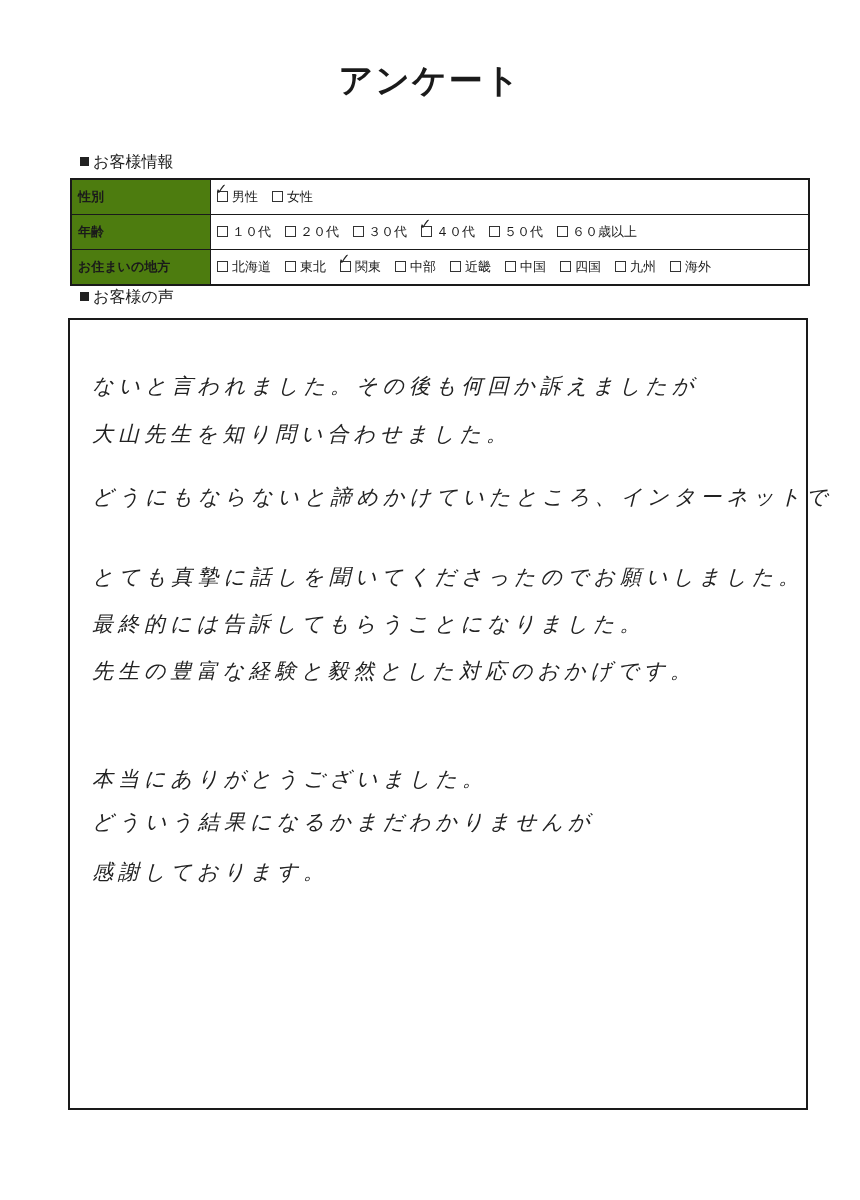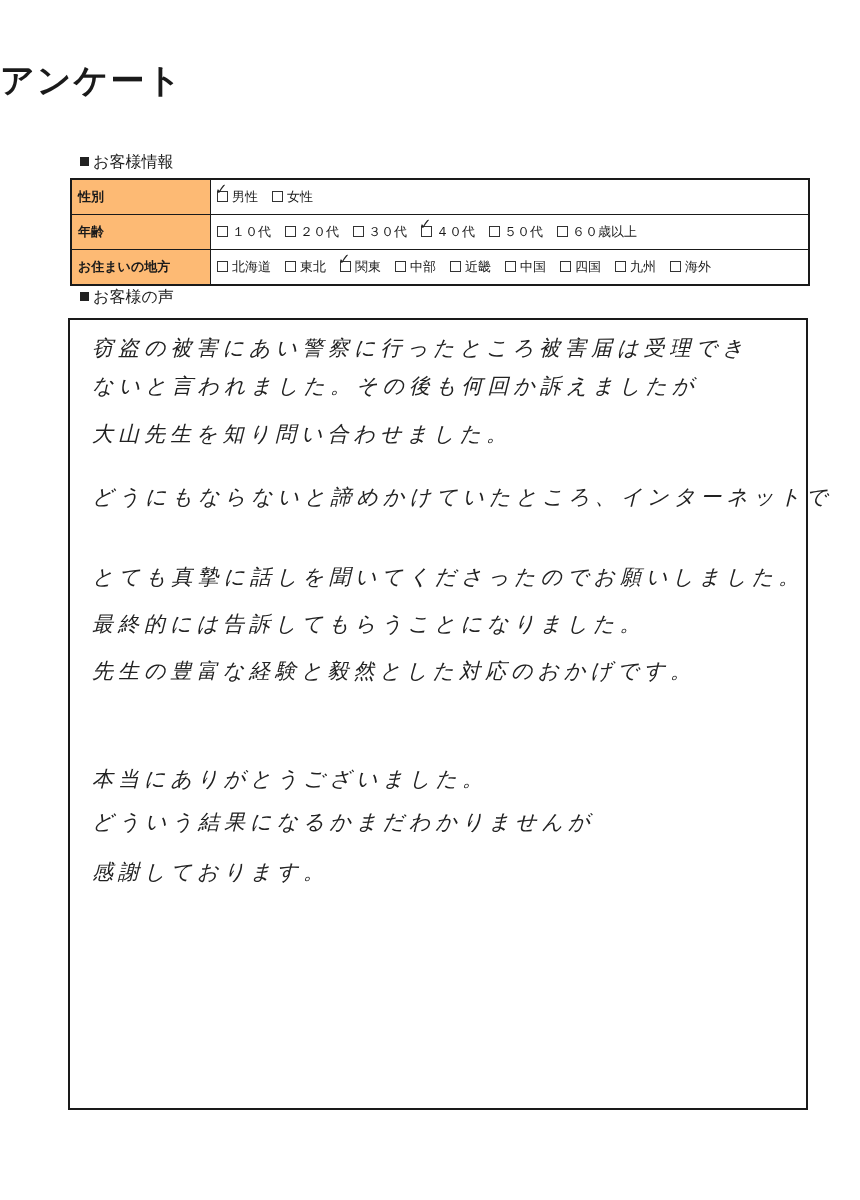--- a/index.html
+++ b/index.html
@@ -1,22 +1,22 @@
 <!DOCTYPE html>
 <html><head>
 <meta charset="utf-8">
 <style>
   html,body{margin:0;padding:0;background:#fff;}
   body{width:860px;height:1200px;position:relative;font-family:"DejaVu Sans","Liberation Sans",sans-serif;color:#1a1a1a;overflow:hidden;}
-  .title{position:absolute;left:0;top:58px;width:860px;font-size:34px;font-weight:bold;letter-spacing:2px;}
+  .title{position:absolute;left:0;top:58px;width:860px;text-align:center;font-size:34px;font-weight:bold;letter-spacing:2px;}
   .section-label{position:absolute;left:80px;font-size:16px;}
   .section-label .sq{display:inline-block;width:9px;height:9px;background:#222;margin-right:4px;vertical-align:1px;}
   .info{position:absolute;left:70px;top:178px;width:740px;border:2px solid #1a1a1a;border-collapse:collapse;}
   .info td{border:1px solid #1a1a1a;height:34px;font-size:13px;padding:0 6px;}
-  .info td.head{background:#fdba74;width:126px;font-weight:bold;font-size:13px;}
+  .info td.head{background:#4d7c0f;width:126px;font-weight:bold;font-size:13px;}
   .opt{display:inline-block;margin-right:14px;position:relative;}
   .box{display:inline-block;width:9px;height:9px;border:1px solid #333;margin-right:4px;vertical-align:-1px;}
   .check{position:absolute;left:-2px;top:-8px;font-size:15px;color:#222;}
   .voice{position:absolute;left:68px;top:318px;width:736px;height:788px;border:2px solid #1a1a1a;}
   .line{position:absolute;left:22px;font-family:"DejaVu Serif",serif;font-size:21px;color:#222;letter-spacing:5px;white-space:nowrap;font-style:italic;}
 </style>
 </head>
 <body>
 
 <div class="title">アンケート</div>
@@ -40,21 +40,20 @@
     <td id="row2"><span class="opt"><span class="box"></span><span>北海道</span></span><span class="opt"><span class="box"></span><span>東北</span></span><span class="opt"><span class="box"></span><span class="check">✓</span><span>関東</span></span><span class="opt"><span class="box"></span><span>中部</span></span><span class="opt"><span class="box"></span><span>近畿</span></span><span class="opt"><span class="box"></span><span>中国</span></span><span class="opt"><span class="box"></span><span>四国</span></span><span class="opt"><span class="box"></span><span>九州</span></span><span class="opt"><span class="box"></span><span>海外</span></span></td>
   </tr>
 </tbody>
   </table>
 
 <div class="section-label" style="top:287px;font-weight:normal;">
   <span class="sq"></span><span>お客様の声</span>
 </div>
 
 <div class="voice" id="voice">
-    <div class="line" style="top: 14px;">窃盗の被害にあい警察に行ったところ被害届は受理でき</div>
     <div class="line" style="top: 52px;">ないと言われました。その後も何回か訴えましたが</div>
     <div class="line" style="top: 100px;">大山先生を知り問い合わせました。</div>
     <div class="line" style="top: 163px; text-align: right;">どうにもならないと諦めかけていたところ、インターネットで</div>
     <div class="line" style="top: 243px;">とても真摯に話しを聞いてくださったのでお願いしました。</div>
     <div class="line" style="top: 290px;">最終的には告訴してもらうことになりました。</div>
     <div class="line" style="top: 337px;">先生の豊富な経験と毅然とした対応のおかげです。</div>
     <div class="line" style="top: 436px; margin-top: 9px;">本当にありがとうございました。</div>
     <div class="line" style="top: 488px;">どういう結果になるかまだわかりませんが</div>
     <div class="line" style="top: 538px;">感謝しております。</div>
   </div>

